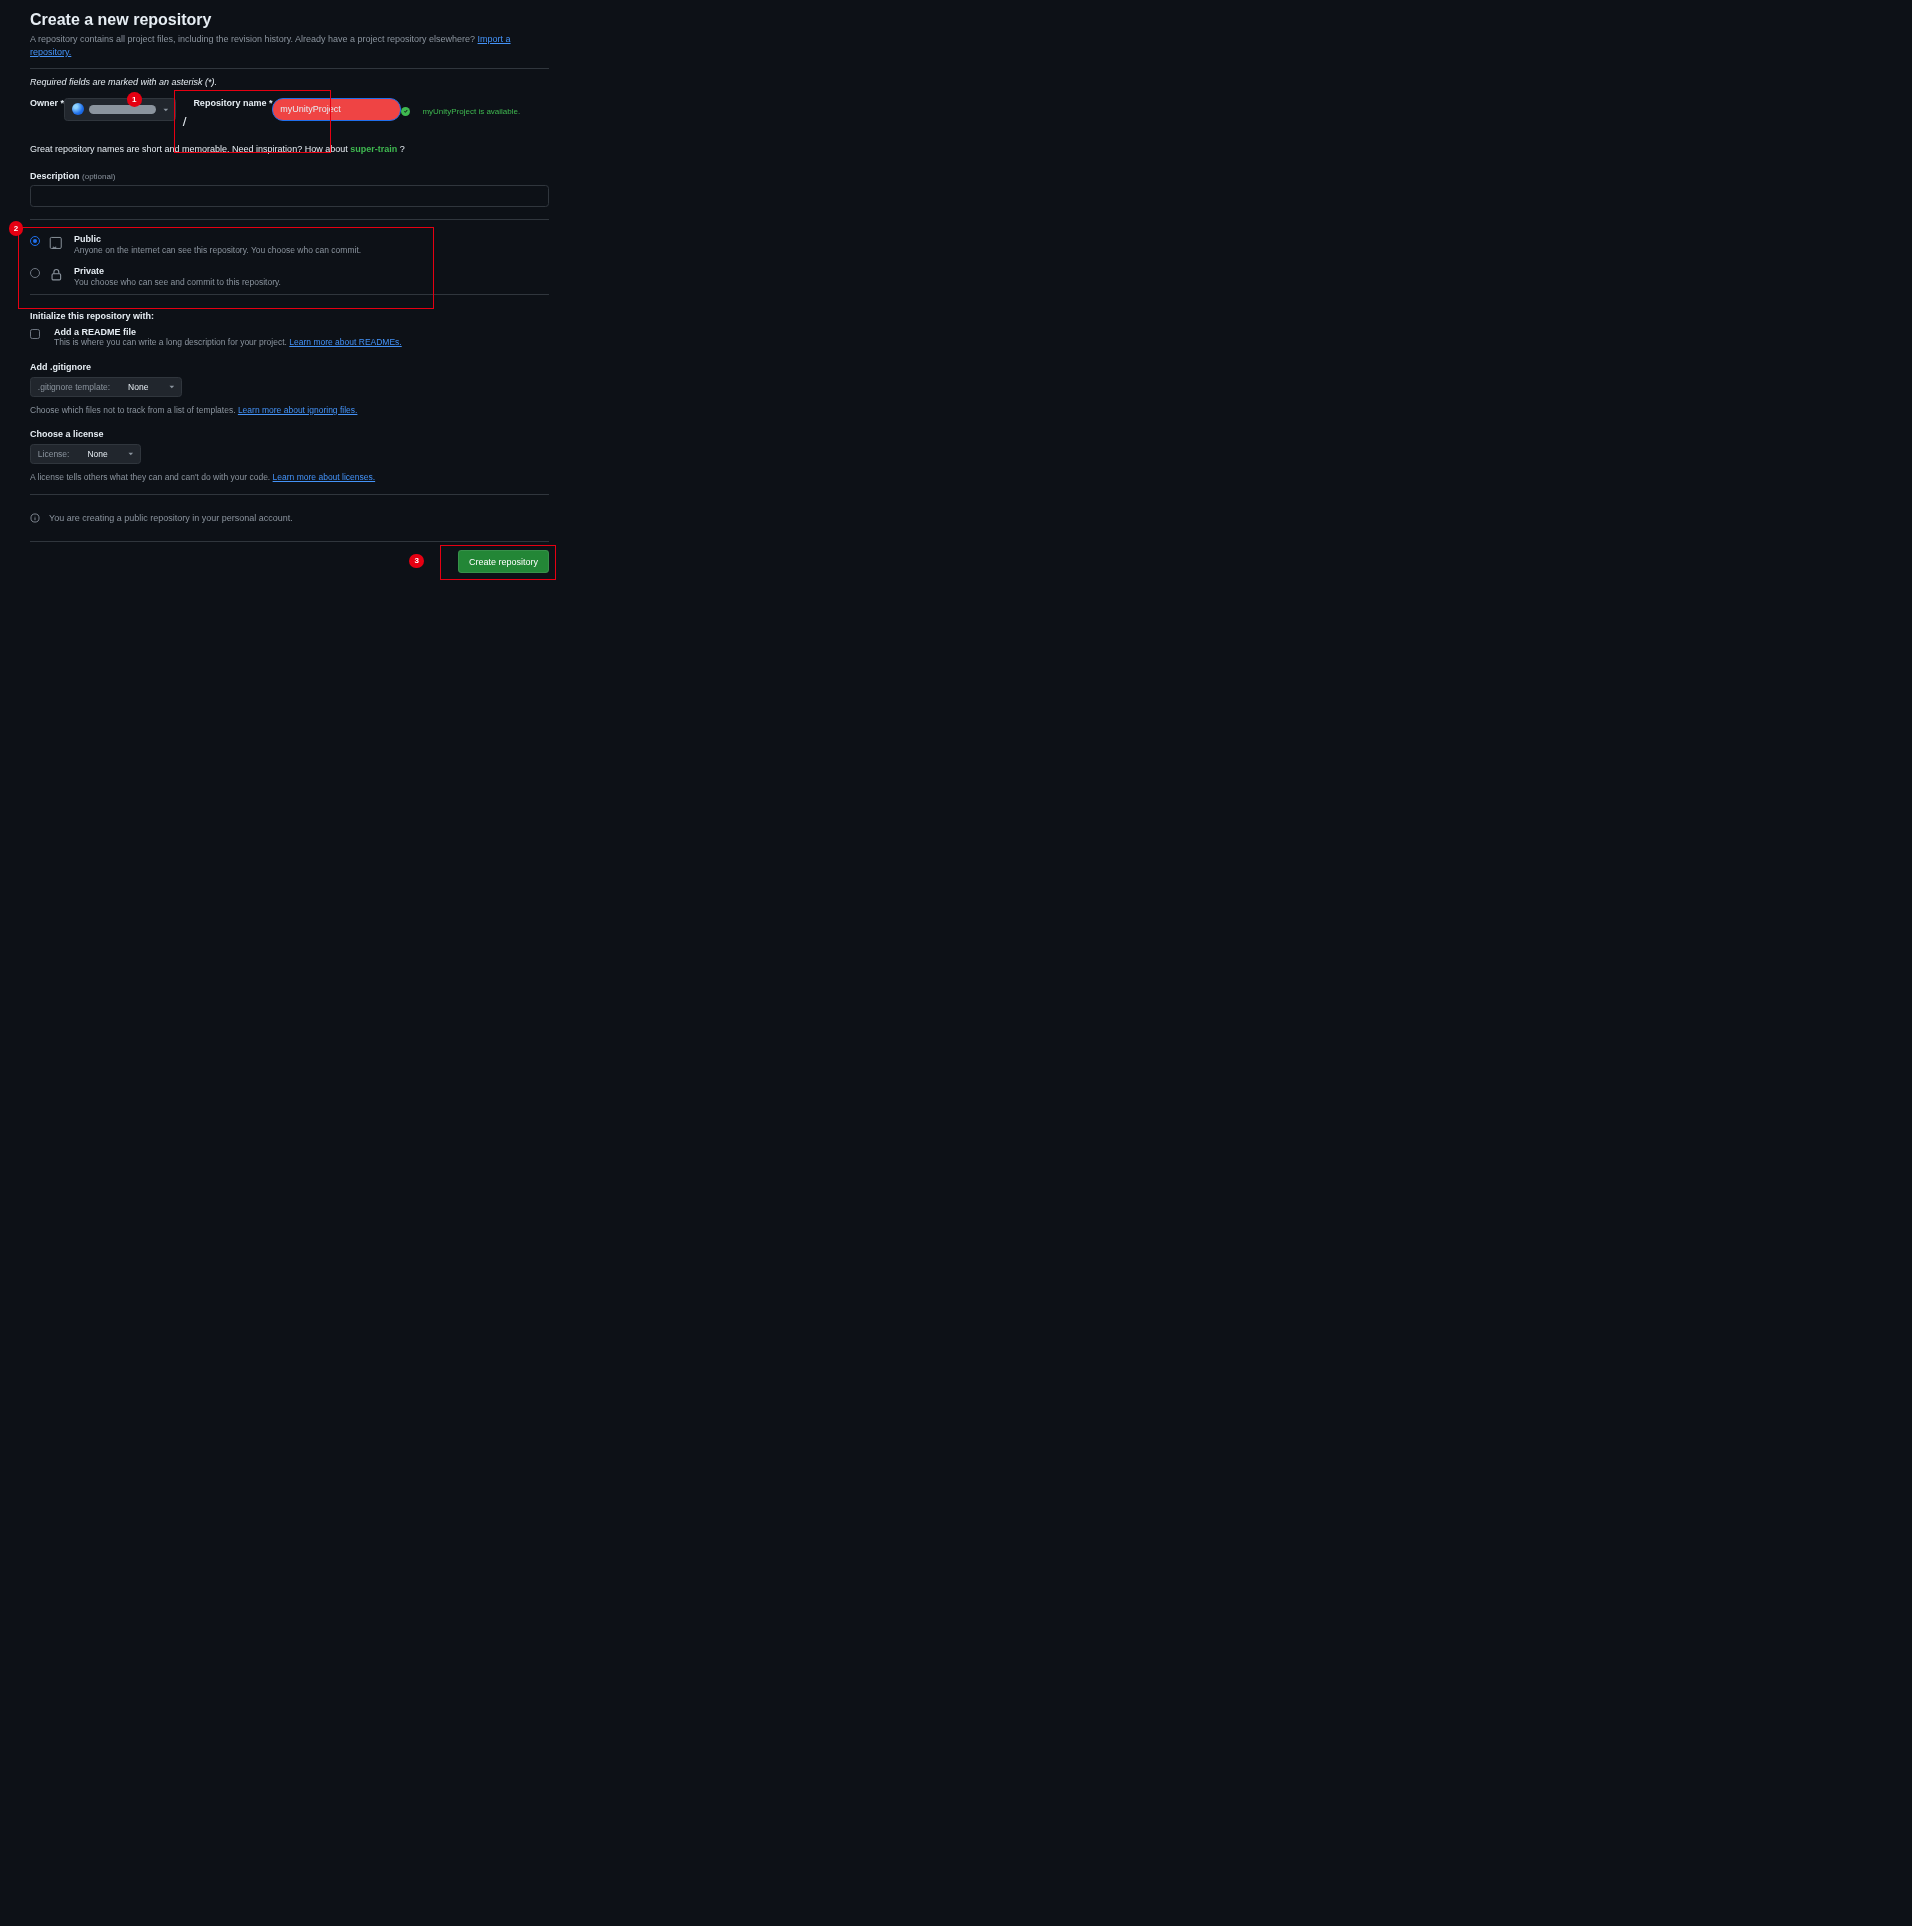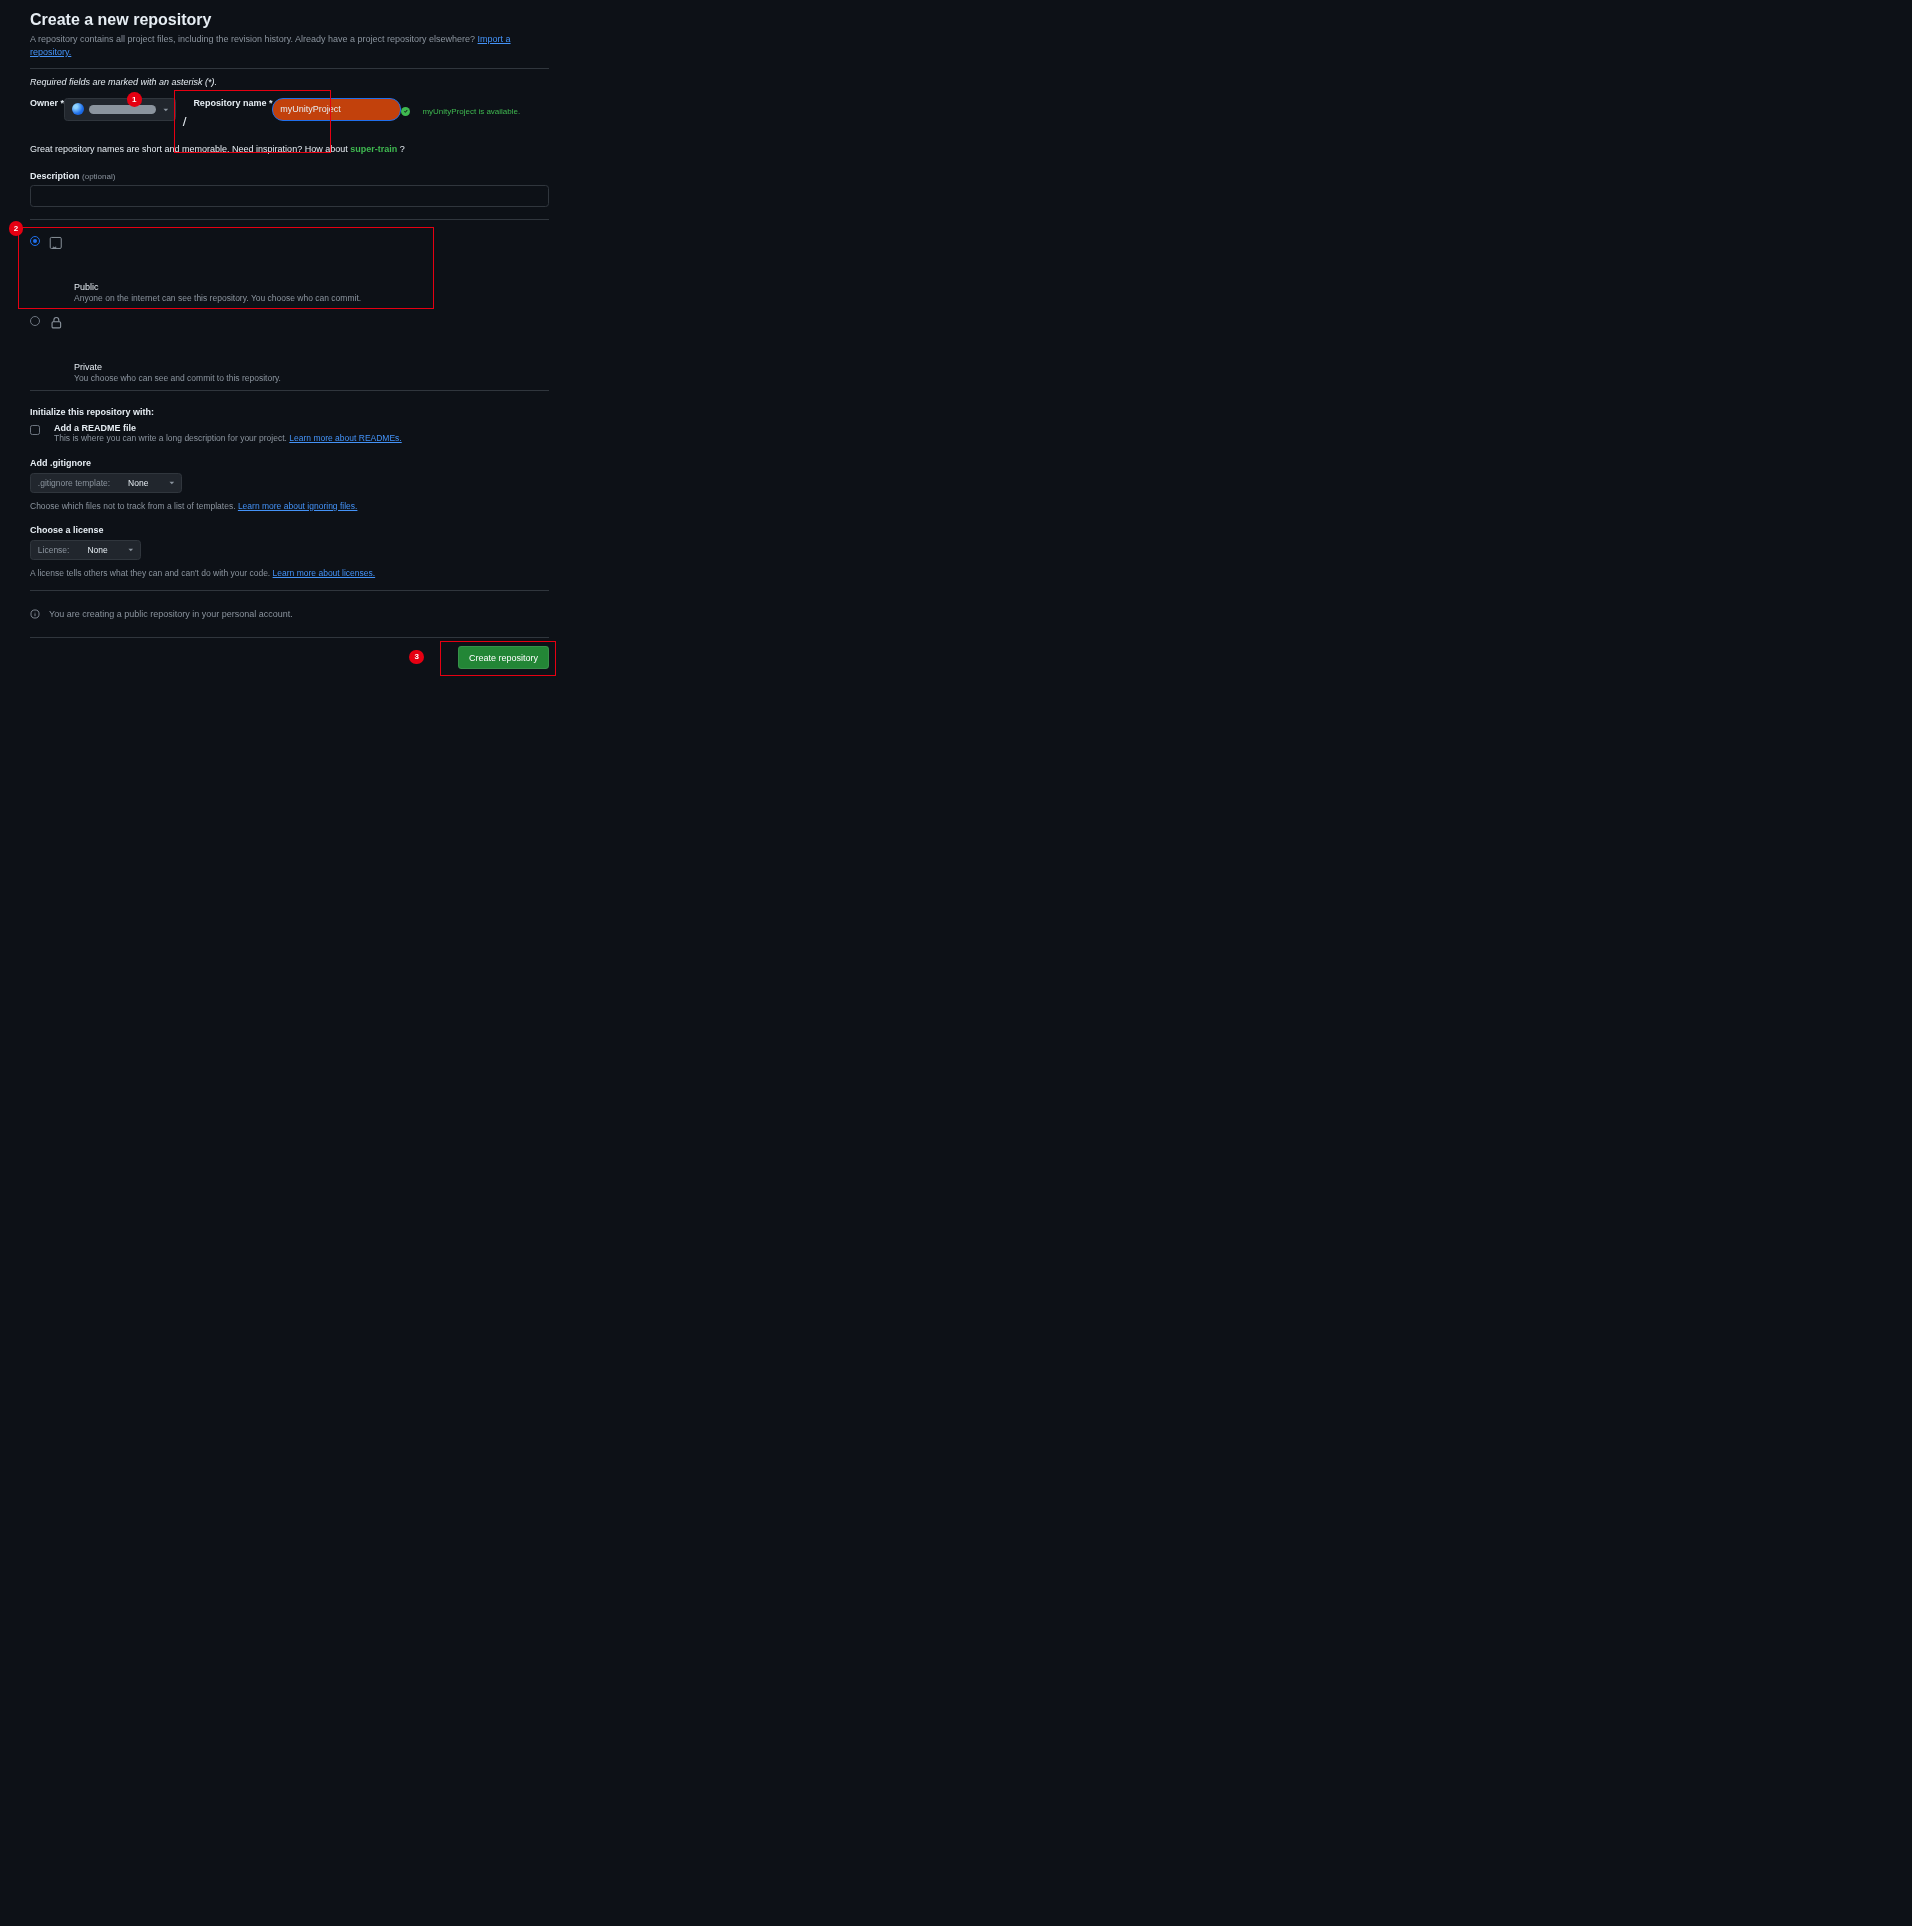--- a/index.html
+++ b/index.html
@@ -27,21 +27,21 @@
   .avatar-circle {
     width: 12.4px; height: 12.4px; border-radius: 50%;
     background: radial-gradient(circle at 30% 30%, #8fd3fe 15%, #1f6feb 60%, #0a4fbf 100%);
     display:inline-block;
   }
   .owner-placeholder {
     flex:1; height:9px; border-radius:4.5px; background:#8b949e;
   }
   .slash { font-size: 13.5px; color: #e6edf3; padding-top: 16px; font-weight:500;}
   .repo-name-input {
-    width: 129px; height: 22.6px; background: #c2410c;
+    width: 129px; height: 22.6px; background: #ef4444;
     border: 1.1px solid #1f6feb; border-radius: 11px;
     padding: 3.4px 6.8px; color: #e6edf3; font-size: 9px;
     outline: none;
   }
   .availability-row { display:flex; align-items:center; gap:12px; margin-top:4.5px; color:#3fb950; font-size:8px; font-weight:500;}
   .check-circle {
     width: 9px; height:9px; border-radius:50%; background:#3fb950;
     display:inline-flex; align-items:center; justify-content:center;
   }
   .check-circle svg { width:5.6px; height:5.6px; }
@@ -72,21 +72,21 @@
   .vis-row { display:flex; align-items:flex-start; gap:9px; padding:5.6px 0; position:relative; }
   .radio-outer {
     width:10px; height:10px; border:0.6px solid #6e7681; border-radius:50%;
     margin-top:2.3px; display:flex; align-items:center; justify-content:center;
     flex-shrink:0;
   }
   .radio-outer.selected { border:1.1px solid #1f6feb; }
   .radio-outer.selected::after { content:''; width:4.5px; height:4.5px; border-radius:50%; background:#1f6feb; }
   .vis-icon { width:16px; flex-shrink:0; color:#8b949e; margin-top:1.1px;}
   .vis-icon svg { width:14.7px; height:14.7px; }
-  .vis-text .title { font-weight:400; font-size:9px; color:#e6edf3;margin-top:48px;}
+  .vis-text .title { font-weight:700; font-size:9px; color:#e6edf3;}
   .vis-text .desc { color:#8b949e; font-size:8.5px; margin-top:1.1px;}
   .vis-hr { border:none; border-top:0.6px solid #30363d; margin:1.1px 0;}
   .init-heading { font-weight:600; margin-top:16px; margin-bottom:6.8px; font-size:9px;}
   .checkbox-row { display:flex; align-items:flex-start; gap:14px; }
   .checkbox-box {
     width:10px; height:10px; border:0.6px solid #6e7681; border-radius:2.3px; margin-top:1.1px;
     flex-shrink:0; background:#0d1117;
   }
   .check-text .title { font-weight:600; font-size:9px; color:#e6edf3;}
   .check-text .desc { color:#8b949e; font-size:8.5px; margin-top:0;}

